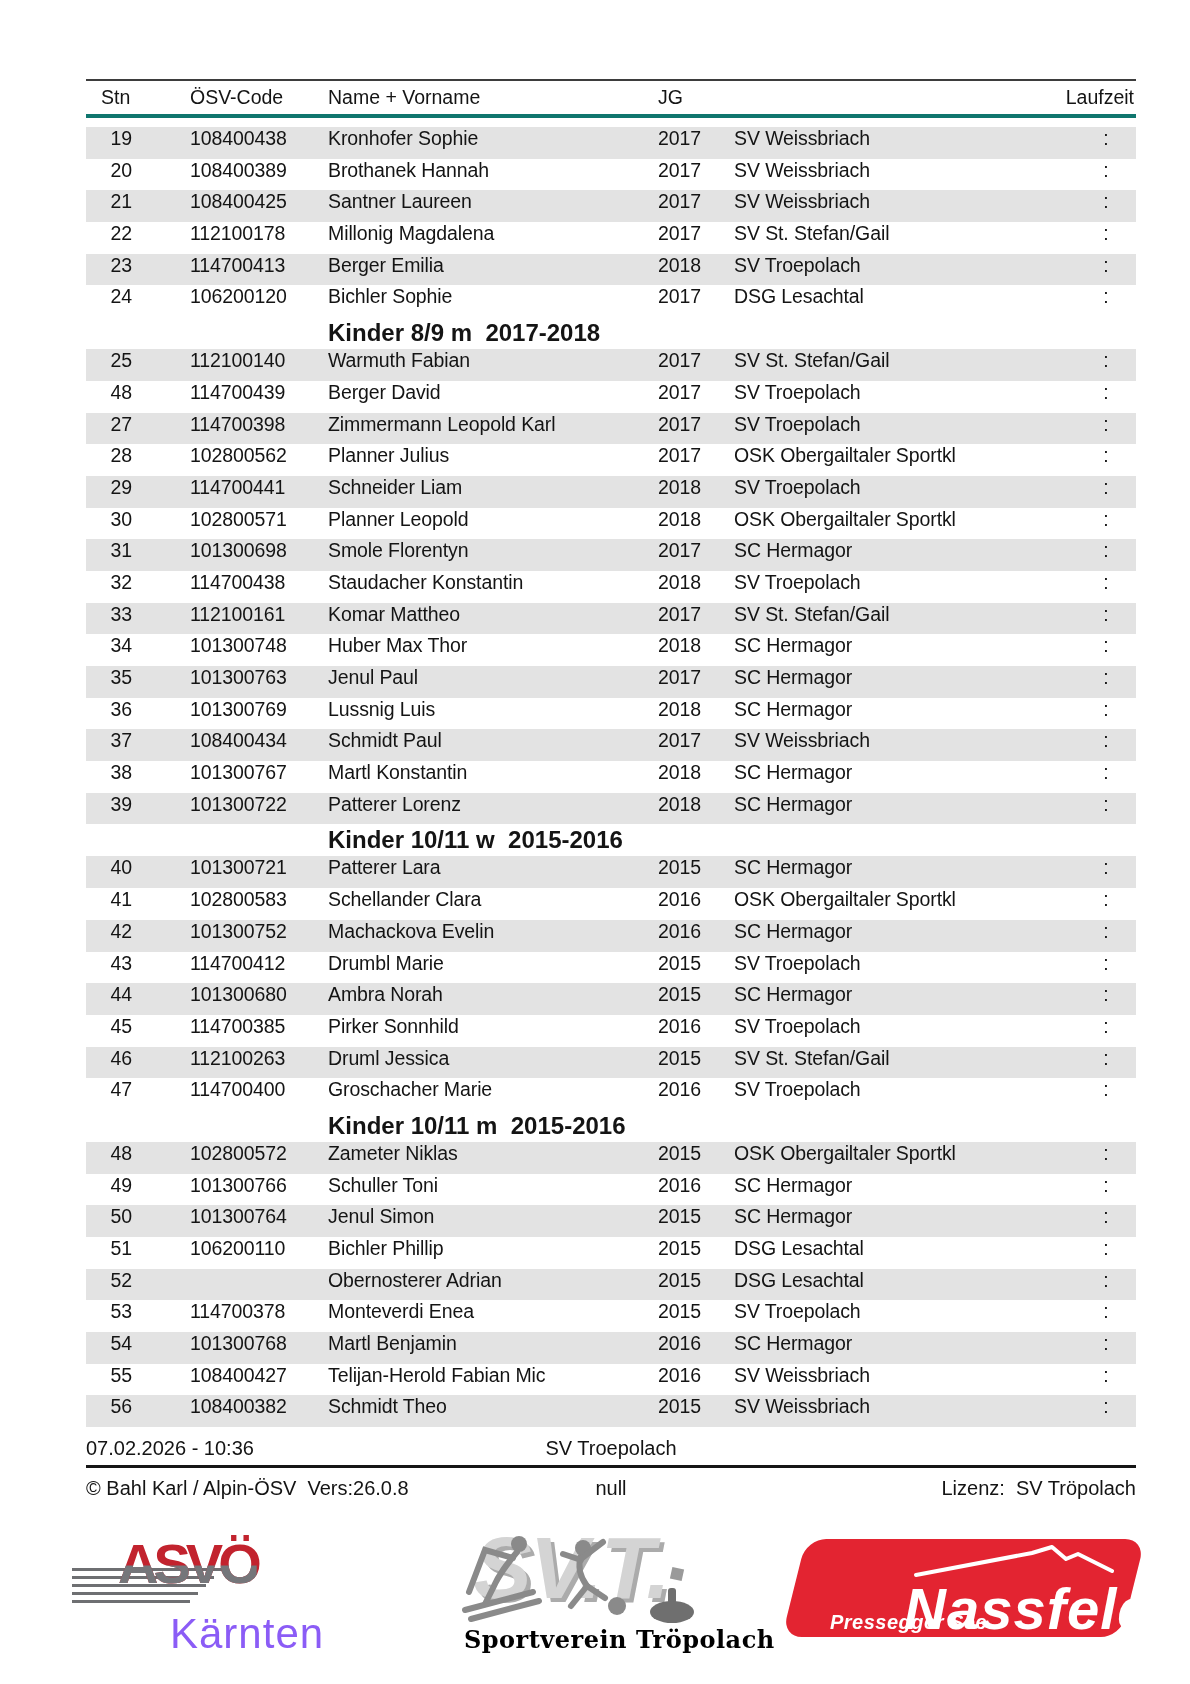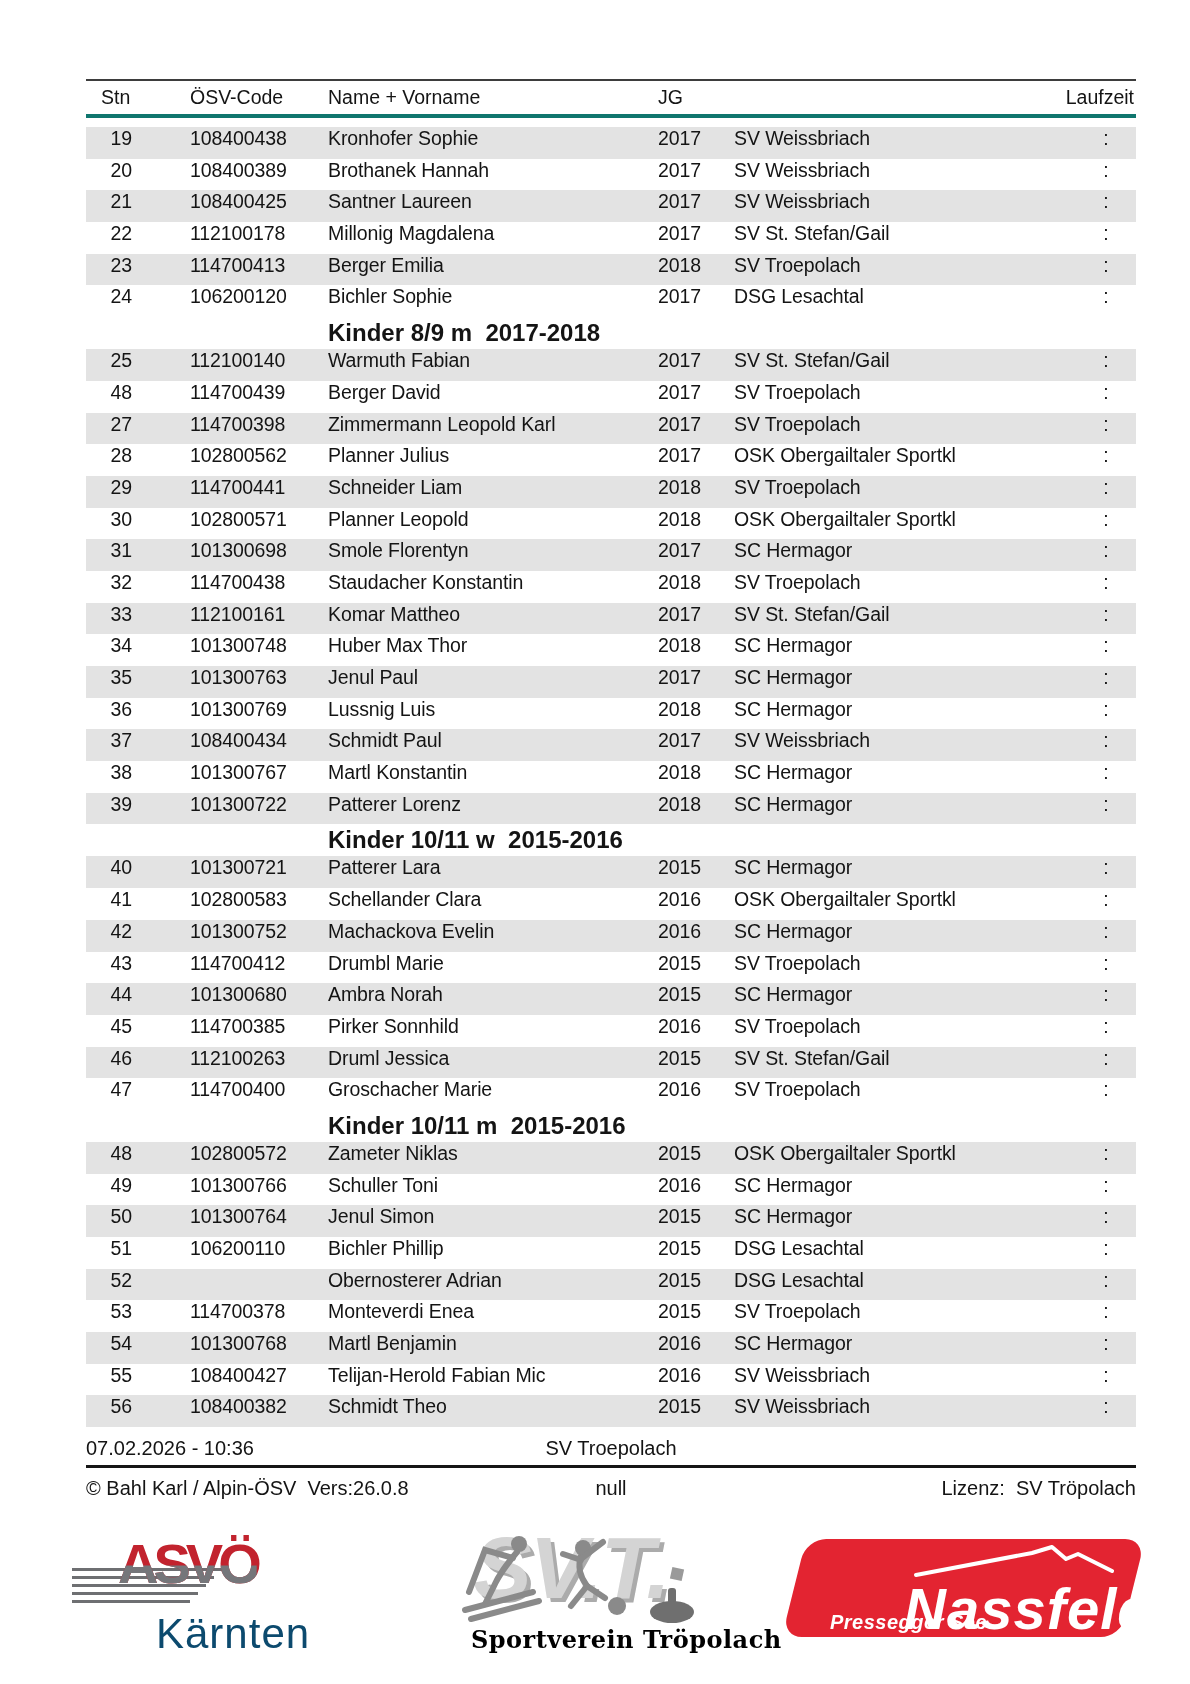--- a/index.html
+++ b/index.html
@@ -47,31 +47,31 @@
   .f-row2{margin-top:8px;}
   
   .asvo{position:absolute;left:72px;top:1524px;width:320px;height:135px;}
   .asvo-lines{position:absolute;left:0;top:44px;width:150px;height:36px;}
   .asvo-lines div{position:absolute;left:0;height:3px;background:#6e6f72;}
   .asvo-word{position:relative;display:inline-block;margin-left:46px;
     font-size:56px;font-weight:900;letter-spacing:-5px;line-height:80px;}
   .asvo-word span{display:block;}
   .asvo-top{color:#c2232e;}
   .asvo-bottom{position:absolute;left:0;top:0;color:#75767a;clip-path:inset(52% 0 0 0);}
-  .asvo-sub{position:absolute;left:84px;top:86px;font-size:42px;color:#0c4a6e;letter-spacing:1px;}
+  .asvo-sub{position:absolute;left:98px;top:86px;font-size:42px;color:#8b5cf6;letter-spacing:1px;}
   
   .svt{position:absolute;left:455px;top:1522px;width:260px;height:140px;}
   .svt-letters{
     position:absolute;left:18px;top:-4px;
     font-size:88px;font-weight:900;font-style:italic;line-height:100px;letter-spacing:-2px;
     color:#d4d4d4;text-shadow:4px 4px 0 #ababab;
   }
   .svt-figures{position:absolute;left:0;top:4px;}
   .svt-sub{
-    position:absolute;left:16px;top:103px;width:100%;text-align:left;
+    position:absolute;left:9px;top:103px;width:100%;text-align:left;
     font-family:"DejaVu Serif",serif;font-weight:bold;font-size:24px;color:#000;
     white-space:nowrap;letter-spacing:0.5px;
   }
   
   .nassfeld{position:absolute;left:794px;top:1539px;width:339px;height:98px;}
   .nf-shape{
     position:absolute;inset:0;background:#e32431;border-radius:20px;
     transform:skewX(-14deg);
   }
   .nf-mountain{position:absolute;left:120px;top:6px;}

